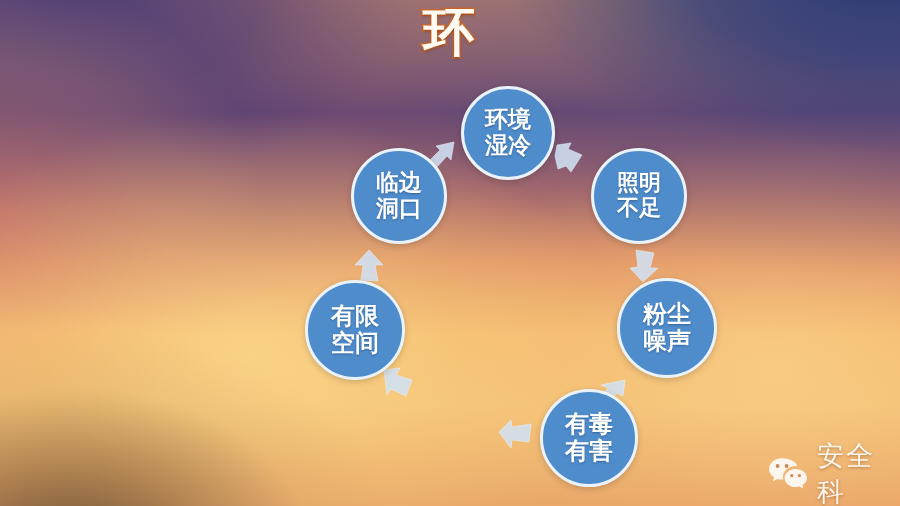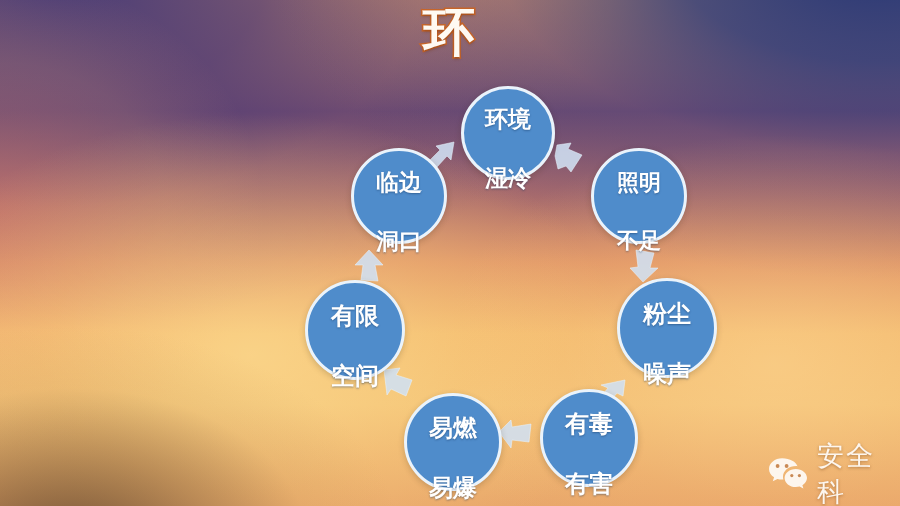--- a/index.html
+++ b/index.html
@@ -96,21 +96,21 @@
     box-shadow:0 2px 6px rgba(60,40,20,0.22);
     display:flex;
     flex-direction:column;
     align-items:center;
     justify-content:center;
     color:#ffffff;
     font-weight:bold;
     line-height:1.12;
     text-shadow:0 1px 2px rgba(20,50,90,0.45);
   }
-  .node .l1, .node .l2 { display:block; white-space:nowrap;margin-top:33px; }
+  .node .l1, .node .l2 { display:block; white-space:nowrap; }
 
   .n-env   { left:461px; top:86px;  width:94px;  height:94px;  font-size:23px; }
   .n-light { left:591px; top:148px; width:96px;  height:96px;  font-size:22px; }
   .n-dust  { left:617px; top:278px; width:100px; height:100px; font-size:24px; }
   .n-toxic { left:540px; top:389px; width:98px;  height:98px;  font-size:24px; }
   .n-fire  { left:404px; top:393px; width:98px;  height:98px;  font-size:24px; }
   .n-space { left:305px; top:280px; width:100px; height:100px; font-size:24px;text-align:right; }
   .n-edge  { left:351px; top:148px; width:96px;  height:96px;  font-size:23px; }
 
   
@@ -212,24 +212,20 @@
   <div class="node n-dust">
     <span class="l1">粉尘</span>
     <span class="l2">噪声</span>
   </div>
 
   <div class="node n-toxic">
     <span class="l1">有毒</span>
     <span class="l2">有害</span>
   </div>
 
-  <div class="node n-fire">
-    <span class="l1">易燃</span>
-    <span class="l2">易爆</span>
-  </div>
 
   <div class="node n-space">
     <span class="l1">有限</span>
     <span class="l2">空间</span>
   </div>
 
   <div class="node n-edge">
     <span class="l1">临边</span>
     <span class="l2">洞口</span>
   </div>

